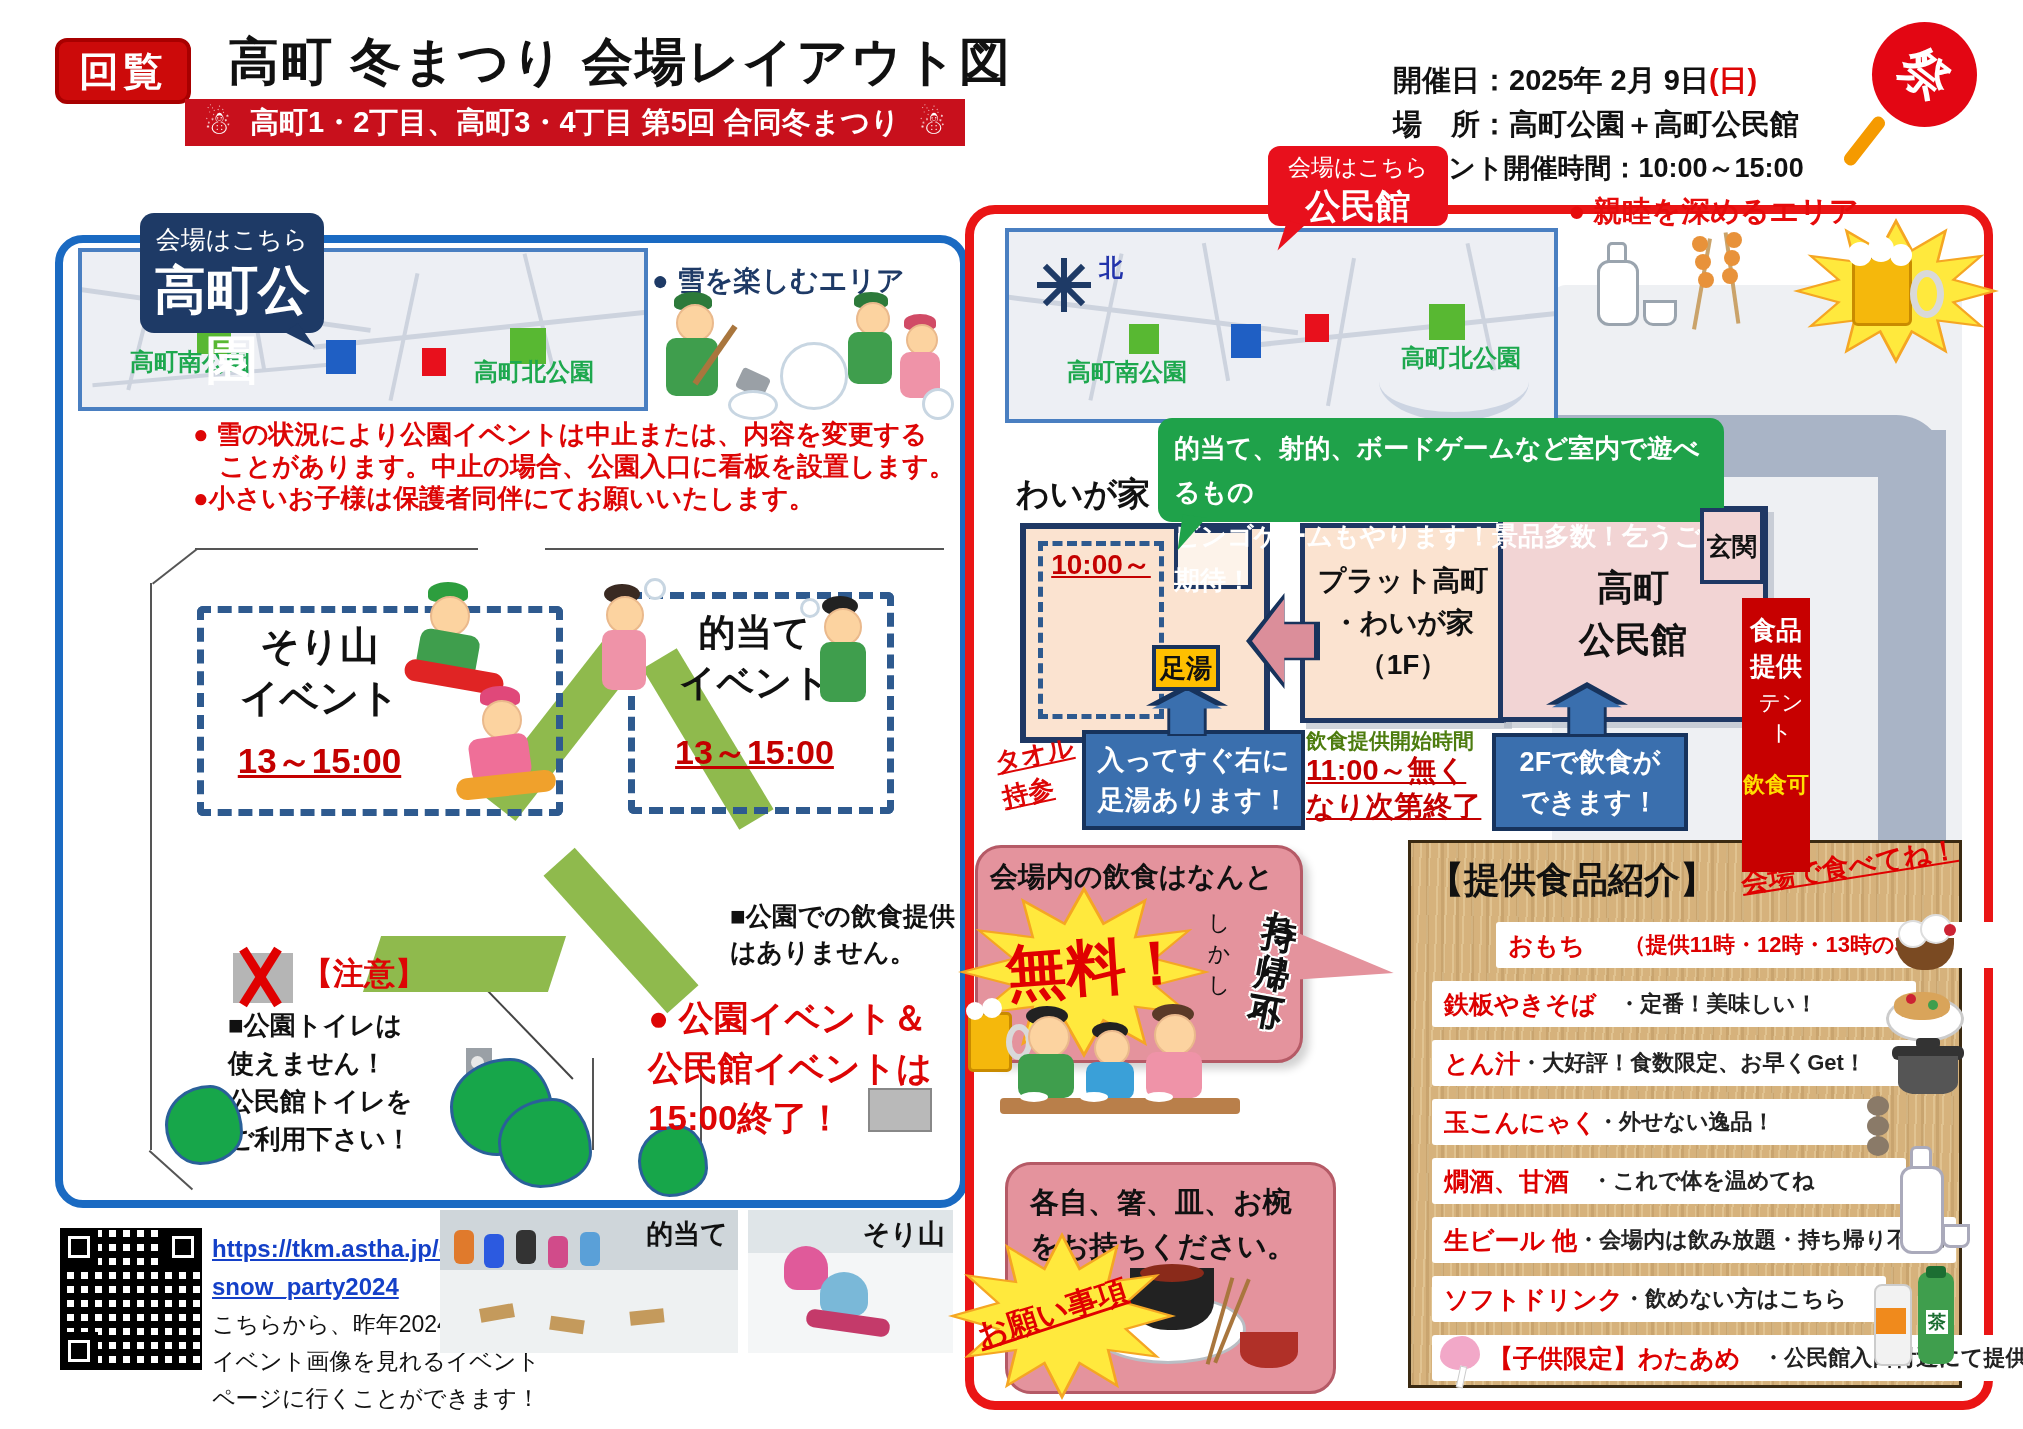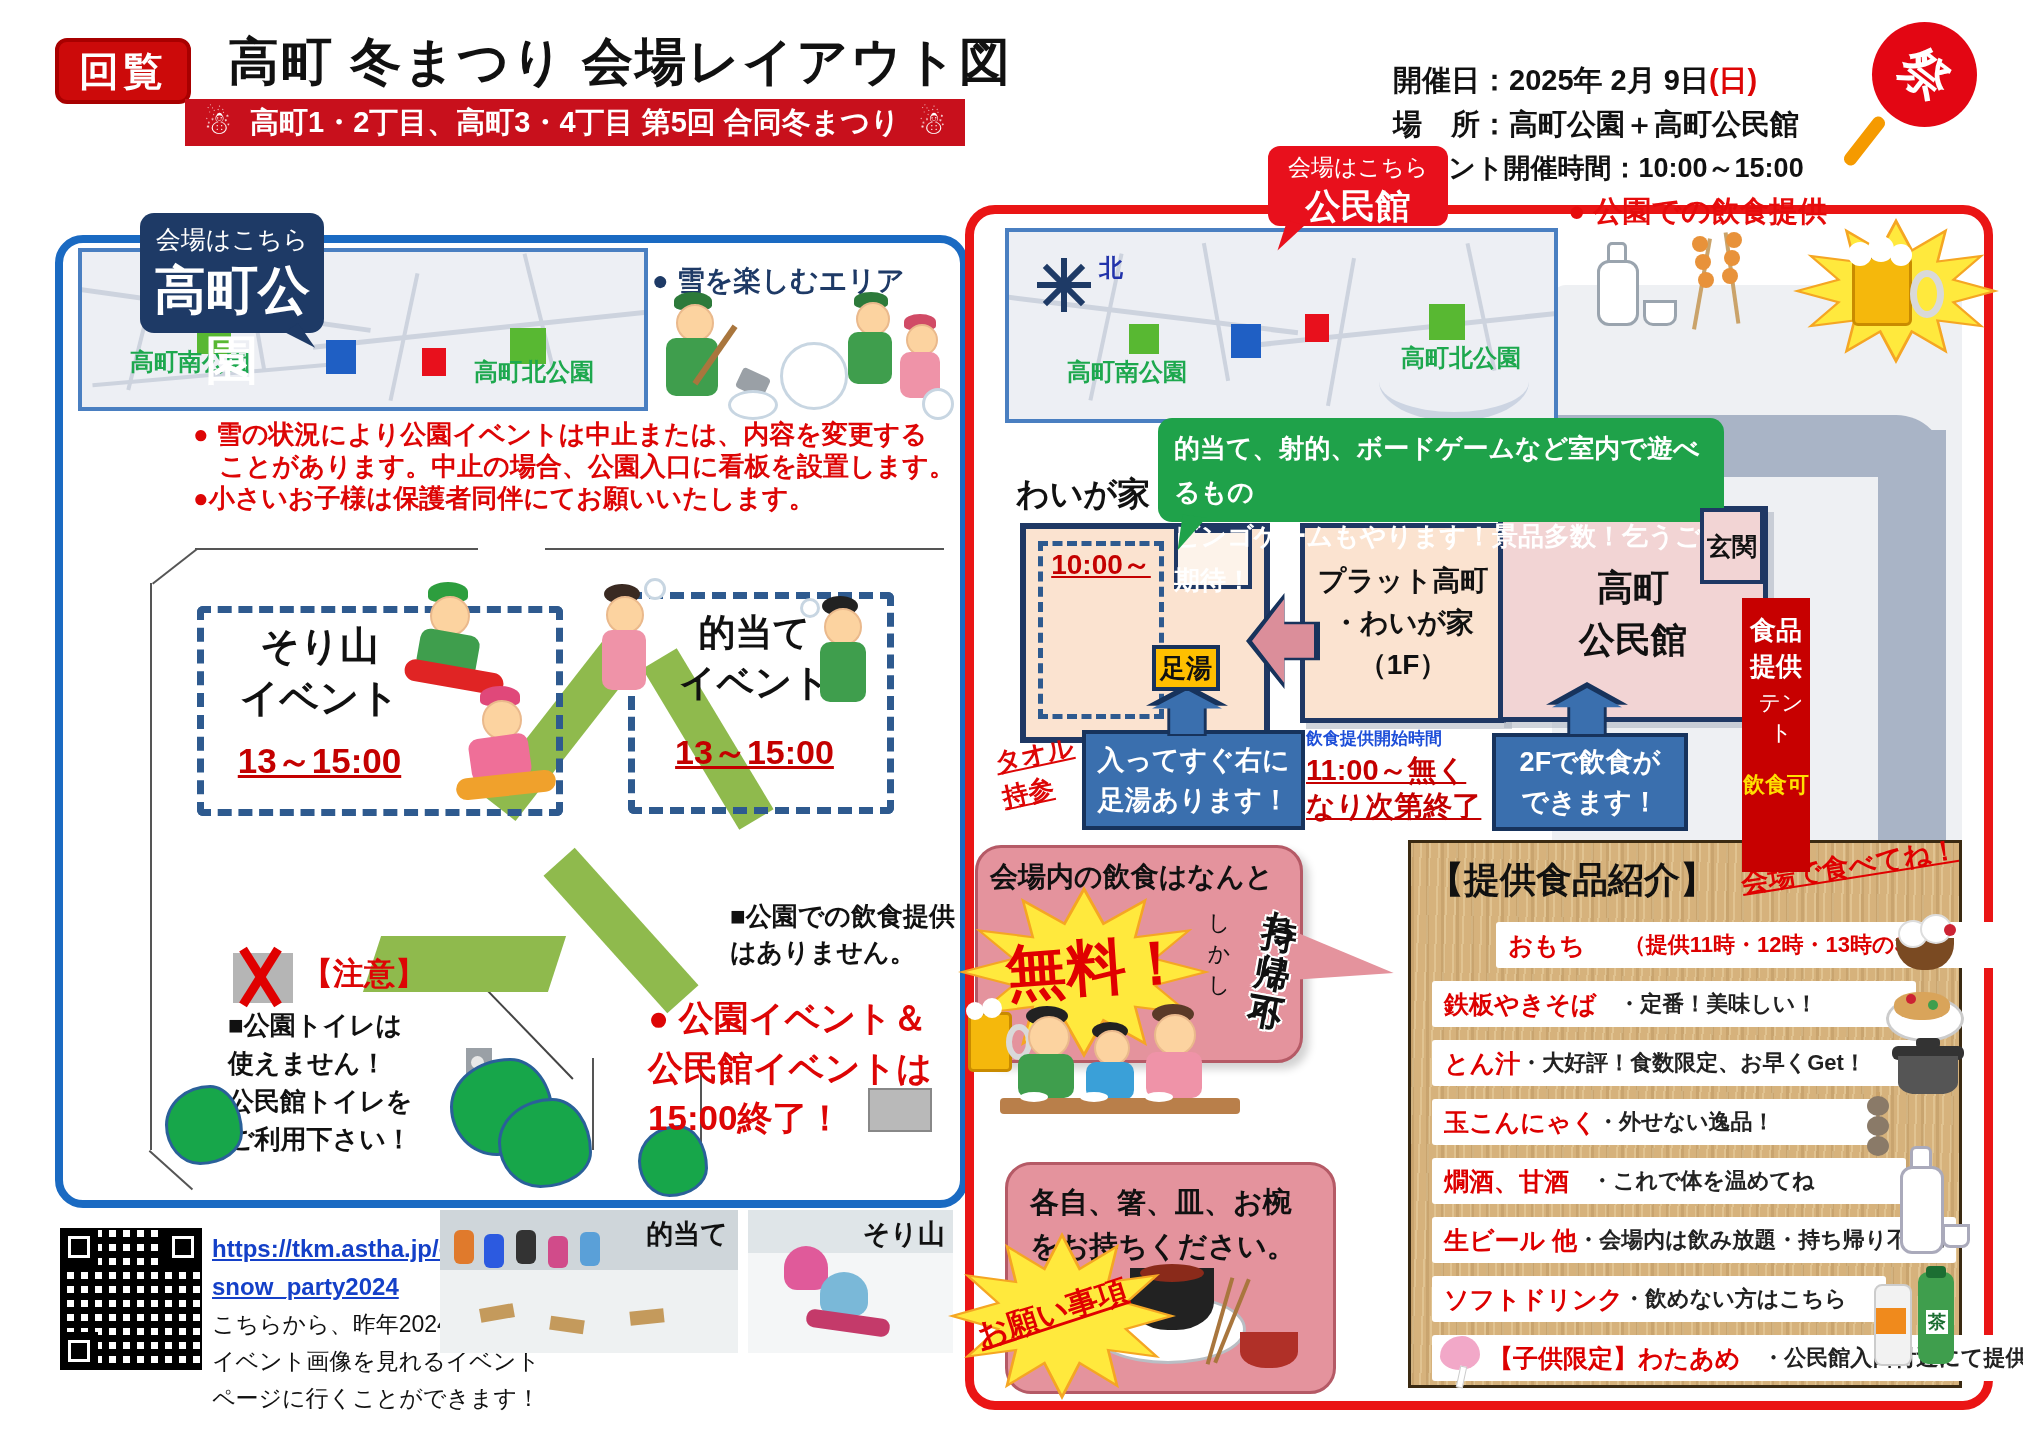--- a/index.html
+++ b/index.html
@@ -248,21 +248,21 @@
     <div class="abs b" style="left:58px;top:124px;color:#1da84e;font-size:24px;">高町南公園</div>
     <div class="abs b" style="left:392px;top:110px;color:#1da84e;font-size:24px;">高町北公園</div>
   </div>
 
   <div class="abs" style="left:1268px;top:146px;width:180px;height:80px;background:#e8101c;border-radius:12px;color:#fff;text-align:center;padding-top:6px;box-sizing:border-box;z-index:5;">
     <div style="font-size:23px;">会場はこちら</div>
     <div class="b" style="font-size:35px;">公民館</div>
   </div>
   <div class="abs" style="left:1282px;top:222px;width:0;height:0;border-right:18px solid transparent;border-top:32px solid #e8101c;transform:rotate(18deg);z-index:5;"></div>
 
-  <div class="abs b" style="left:1568px;top:192px;color:#e60b0b;font-size:29px;">● 公園での飲食提供</div>
+  <div class="abs b" style="left:1568px;top:192px;color:#e60b0b;font-size:29px;">● 親睦を深めるエリア</div>
 
   <div class="abs" style="left:1595px;top:242px;width:80px;height:90px;">
     <div class="abs" style="left:12px;top:0;width:14px;height:22px;background:#fff;border:3px solid #9aa4ae;border-radius:5px;"></div>
     <div class="abs" style="left:2px;top:18px;width:36px;height:60px;background:#fff;border:3px solid #9aa4ae;border-radius:12px;"></div>
     <div class="abs" style="left:48px;top:58px;width:28px;height:20px;background:#fff;border:3px solid #9aa4ae;border-radius:0 0 10px 10px;"></div>
   </div>
   <div class="abs" style="left:1692px;top:232px;width:80px;height:110px;">
     <div class="abs" style="left:8px;top:6px;width:4px;height:92px;background:#caa36a;transform:rotate(10deg);"></div>
     <div class="abs" style="left:0;top:4px;width:16px;height:16px;background:#e8923a;border-radius:50%;"></div>
     <div class="abs" style="left:3px;top:22px;width:16px;height:16px;background:#e8923a;border-radius:50%;"></div>
@@ -307,21 +307,21 @@
 
   <div class="bldg" style="left:1300px;top:523px;width:196px;height:190px;background:#fbe3d0;display:flex;align-items:center;justify-content:center;">
     <span class="b pre center" style="font-size:28px;line-height:42px;color:#111;">プラット高町
 ・わいが家
 （1F）</span>
   </div>
 
   <div class="arrow-left" style="left:1246px;top:593px;width:74px;height:96px;background:#17335c;z-index:4;"></div>
   <div class="arrow-left" style="left:1252px;top:599px;width:62px;height:84px;background:#db8e9a;z-index:4;"></div>
 
-  <div class="abs b" style="left:1306px;top:727px;color:#1d4ed8;font-size:17px;">飲食提供開始時間</div>
+  <div class="abs b" style="left:1306px;top:727px;color:#4d7c0f;font-size:21px;">飲食提供開始時間</div>
   <div class="abs b pre underl" style="left:1306px;top:752px;color:#c40000;font-size:29px;line-height:36px;">11:00～無く
 なり次第終了</div>
 
   <div class="bluebox pre" style="left:1492px;top:733px;width:188px;height:90px;display:flex;align-items:center;justify-content:center;">2Fで飲食が
 できます！</div>
 
   <div class="bldg" style="left:1498px;top:506px;width:260px;height:206px;background:#f2d4d4;display:flex;align-items:center;justify-content:center;">
     <span class="b pre center" style="font-size:36px;line-height:52px;color:#111;">高町
 公民館</span>
   </div>

